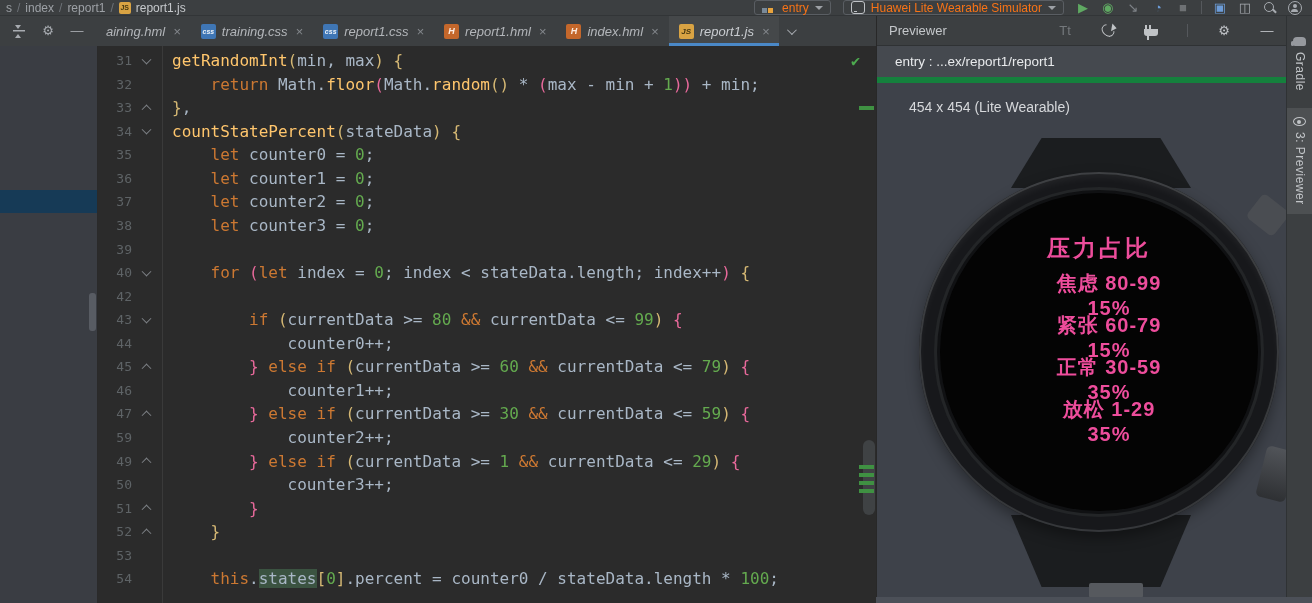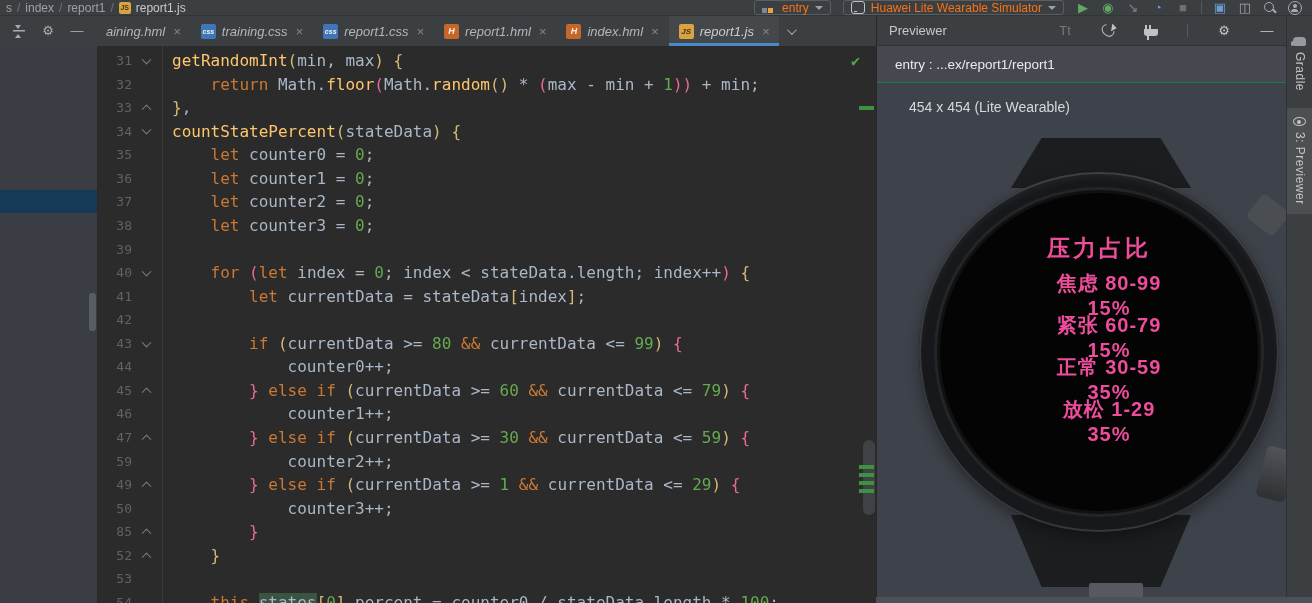--- a/index.html
+++ b/index.html
@@ -114,21 +114,21 @@
               background:#4A4E52; opacity:.65; border-radius:6px; }
   .ed-mark { position:absolute; right:2px; width:15px; height:3.5px; background:#3F9142; }
 
   
   .previewer { position:absolute; left:876px; top:16px; width:410px; bottom:0; background:#3E424A;
                border-left:1px solid #282828; z-index:4; overflow:hidden; }
   .pv-header { height:30px; background:#3C3F41; border-bottom:1px solid #2F3234;
                display:flex; align-items:center; padding:0 12px; }
   .pv-title { font-size:13px; color:#C5C8CB; }
   .pv-icons { margin-left:auto; display:flex; align-items:center; gap:29px; }
-  .pv-entry { height:37px; background:#45494F; border-bottom:1px solid #15803d;
+  .pv-entry { height:37px; background:#45494F; border-bottom:6px solid #15803d;
               display:flex; align-items:center; padding:0 18px; font-size:13.5px; color:#E8EAEC; }
   .pv-content { position:absolute; left:0; right:0; top:67px; bottom:0; }
   .resolution { text-align:left; margin-top:16px; margin-left:32px; font-size:14px; color:#D6D8DB; }
 
   .crown { position:absolute; background:linear-gradient(#515459,#2E3033); border-radius:5px; }
   .crown-top { left:374px; top:117px; width:34px; height:30px; transform:rotate(38deg); background:#4A4D52; }
   .crown-bottom { left:384px; top:365px; width:30px; height:52px; transform:rotate(14deg); }
   .lug { position:absolute; left:134px; width:180px; background:#1B1D1F; }
   .lug-top { top:55px; height:50px; clip-path:polygon(17% 0, 83% 0, 100% 100%, 0 100%); }
   .lug-bottom { top:432px; height:72px; clip-path:polygon(0 0, 100% 0, 83% 100%, 17% 100%); }
@@ -249,31 +249,30 @@
         <div class="ln-row"><span class="ln-num">31</span><span class="ln-fold"><span class="fold fold-down"></span></span><span class="ln-code"><span class="tk-fn">getRandomInt</span><span class="tk-by">(</span><span class="tk-pl">min, max</span><span class="tk-by">)</span><span class="tk-pl"> </span><span class="tk-by">{</span></span></div>
         <div class="ln-row"><span class="ln-num">32</span><span class="ln-fold"></span><span class="ln-code"><span class="tk-pl">    </span><span class="tk-kw">return</span><span class="tk-pl"> Math.</span><span class="tk-fn">floor</span><span class="tk-bp">(</span><span class="tk-pl">Math.</span><span class="tk-fn">random</span><span class="tk-by">()</span><span class="tk-pl"> * </span><span class="tk-bp">(</span><span class="tk-pl">max - min + </span><span class="tk-nu">1</span><span class="tk-bp">))</span><span class="tk-pl"> + min;</span></span></div>
         <div class="ln-row"><span class="ln-num">33</span><span class="ln-fold"><span class="fold fold-up"></span></span><span class="ln-code"><span class="tk-by">}</span><span class="tk-pl">,</span></span></div>
         <div class="ln-row"><span class="ln-num">34</span><span class="ln-fold"><span class="fold fold-down"></span></span><span class="ln-code"><span class="tk-fn">countStatePercent</span><span class="tk-by">(</span><span class="tk-pl">stateData</span><span class="tk-by">)</span><span class="tk-pl"> </span><span class="tk-by">{</span></span></div>
         <div class="ln-row"><span class="ln-num">35</span><span class="ln-fold"></span><span class="ln-code"><span class="tk-pl">    </span><span class="tk-kw">let</span><span class="tk-pl"> counter0 = </span><span class="tk-nu">0</span><span class="tk-pl">;</span></span></div>
         <div class="ln-row"><span class="ln-num">36</span><span class="ln-fold"></span><span class="ln-code"><span class="tk-pl">    </span><span class="tk-kw">let</span><span class="tk-pl"> counter1 = </span><span class="tk-nu">0</span><span class="tk-pl">;</span></span></div>
         <div class="ln-row"><span class="ln-num">37</span><span class="ln-fold"></span><span class="ln-code"><span class="tk-pl">    </span><span class="tk-kw">let</span><span class="tk-pl"> counter2 = </span><span class="tk-nu">0</span><span class="tk-pl">;</span></span></div>
         <div class="ln-row"><span class="ln-num">38</span><span class="ln-fold"></span><span class="ln-code"><span class="tk-pl">    </span><span class="tk-kw">let</span><span class="tk-pl"> counter3 = </span><span class="tk-nu">0</span><span class="tk-pl">;</span></span></div>
         <div class="ln-row"><span class="ln-num">39</span><span class="ln-fold"></span><span class="ln-code"></span></div>
         <div class="ln-row"><span class="ln-num">40</span><span class="ln-fold"><span class="fold fold-down"></span></span><span class="ln-code"><span class="tk-pl">    </span><span class="tk-kw">for</span><span class="tk-pl"> </span><span class="tk-bp">(</span><span class="tk-kw">let</span><span class="tk-pl"> index = </span><span class="tk-nu">0</span><span class="tk-pl">; index &lt; stateData.length; index++</span><span class="tk-bp">)</span><span class="tk-pl"> </span><span class="tk-by">{</span></span></div>
-        <div class="ln-row"><span class="ln-num">41</span><span class="ln-fold"></span><span class="ln-code"><span class="tk-pl">        </span><span class="tk-kw">let</span><span class="tk-pl"> currentData = stateData</span><span class="tk-by">[</span><span class="tk-pl">index</span><span class="tk-by">]</span><span class="tk-pl">;</span></span></div>
         <div class="ln-row"><span class="ln-num">42</span><span class="ln-fold"></span><span class="ln-code"></span></div>
         <div class="ln-row"><span class="ln-num">43</span><span class="ln-fold"><span class="fold fold-down"></span></span><span class="ln-code"><span class="tk-pl">        </span><span class="tk-kw">if</span><span class="tk-pl"> </span><span class="tk-by">(</span><span class="tk-pl">currentData &gt;= </span><span class="tk-nu">80</span><span class="tk-pl"> </span><span class="tk-op">&amp;&amp;</span><span class="tk-pl"> currentData &lt;= </span><span class="tk-nu">99</span><span class="tk-by">)</span><span class="tk-pl"> </span><span class="tk-bp">{</span></span></div>
         <div class="ln-row"><span class="ln-num">44</span><span class="ln-fold"></span><span class="ln-code"><span class="tk-pl">            counter0++;</span></span></div>
         <div class="ln-row"><span class="ln-num">45</span><span class="ln-fold"><span class="fold fold-up"></span></span><span class="ln-code"><span class="tk-pl">        </span><span class="tk-bp">}</span><span class="tk-pl"> </span><span class="tk-kw">else</span><span class="tk-pl"> </span><span class="tk-kw">if</span><span class="tk-pl"> </span><span class="tk-by">(</span><span class="tk-pl">currentData &gt;= </span><span class="tk-nu">60</span><span class="tk-pl"> </span><span class="tk-op">&amp;&amp;</span><span class="tk-pl"> currentData &lt;= </span><span class="tk-nu">79</span><span class="tk-by">)</span><span class="tk-pl"> </span><span class="tk-bp">{</span></span></div>
         <div class="ln-row"><span class="ln-num">46</span><span class="ln-fold"></span><span class="ln-code"><span class="tk-pl">            counter1++;</span></span></div>
         <div class="ln-row"><span class="ln-num">47</span><span class="ln-fold"><span class="fold fold-up"></span></span><span class="ln-code"><span class="tk-pl">        </span><span class="tk-bp">}</span><span class="tk-pl"> </span><span class="tk-kw">else</span><span class="tk-pl"> </span><span class="tk-kw">if</span><span class="tk-pl"> </span><span class="tk-by">(</span><span class="tk-pl">currentData &gt;= </span><span class="tk-nu">30</span><span class="tk-pl"> </span><span class="tk-op">&amp;&amp;</span><span class="tk-pl"> currentData &lt;= </span><span class="tk-nu">59</span><span class="tk-by">)</span><span class="tk-pl"> </span><span class="tk-bp">{</span></span></div>
         <div class="ln-row"><span class="ln-num">59</span><span class="ln-fold"></span><span class="ln-code"><span class="tk-pl">            counter2++;</span></span></div>
         <div class="ln-row"><span class="ln-num">49</span><span class="ln-fold"><span class="fold fold-up"></span></span><span class="ln-code"><span class="tk-pl">        </span><span class="tk-bp">}</span><span class="tk-pl"> </span><span class="tk-kw">else</span><span class="tk-pl"> </span><span class="tk-kw">if</span><span class="tk-pl"> </span><span class="tk-by">(</span><span class="tk-pl">currentData &gt;= </span><span class="tk-nu">1</span><span class="tk-pl"> </span><span class="tk-op">&amp;&amp;</span><span class="tk-pl"> currentData &lt;= </span><span class="tk-nu">29</span><span class="tk-by">)</span><span class="tk-pl"> </span><span class="tk-bp">{</span></span></div>
         <div class="ln-row"><span class="ln-num">50</span><span class="ln-fold"></span><span class="ln-code"><span class="tk-pl">            counter3++;</span></span></div>
-        <div class="ln-row"><span class="ln-num">85</span><span class="ln-fold"><span class="fold fold-up"></span></span><span class="ln-code"><span class="tk-pl">        </span><span class="tk-bp">}</span></span></div>
+        <div class="ln-row"><span class="ln-num">51</span><span class="ln-fold"><span class="fold fold-up"></span></span><span class="ln-code"><span class="tk-pl">        </span><span class="tk-bp">}</span></span></div>
         <div class="ln-row"><span class="ln-num">52</span><span class="ln-fold"><span class="fold fold-up"></span></span><span class="ln-code"><span class="tk-pl">    </span><span class="tk-by">}</span></span></div>
         <div class="ln-row"><span class="ln-num">53</span><span class="ln-fold"></span><span class="ln-code"></span></div>
         <div class="ln-row"><span class="ln-num">54</span><span class="ln-fold"></span><span class="ln-code"><span class="tk-pl">    </span><span class="tk-kw">this</span><span class="tk-pl">.</span><span class="tk-hl">states</span><span class="tk-by">[</span><span class="tk-nu">0</span><span class="tk-by">]</span><span class="tk-pl">.percent = counter0 / stateData.length * </span><span class="tk-nu">100</span><span class="tk-pl">;</span></span></div>
       </div>
     <div class="ed-check">✔</div>
     <div class="ed-thumb"></div>
     <div class="ed-mark" style="top:60px"></div>
     <div class="ed-mark" style="top:419px"></div>
     <div class="ed-mark" style="top:427px"></div>
     <div class="ed-mark" style="top:435px"></div>

